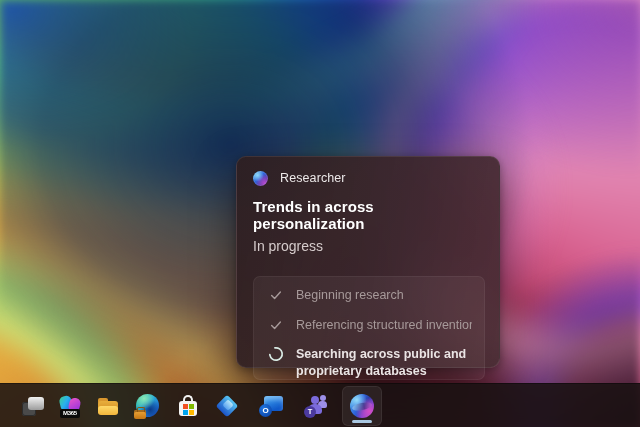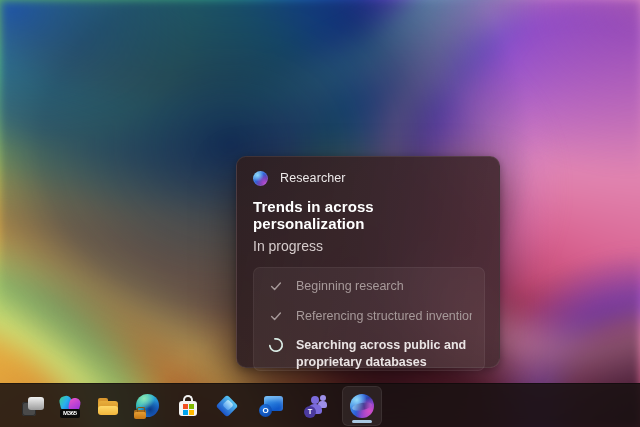--- a/index.html
+++ b/index.html
@@ -58,21 +58,21 @@
       radial-gradient(circle at 30% 28%, #8fd8f8 0%, rgba(143,216,248,0) 42%),
       radial-gradient(circle at 78% 80%, #b44ad0 0%, rgba(180,74,208,0) 55%),
       linear-gradient(135deg, #57b8f2 0%, #2e62d9 45%, #413a9e 70%, #1d1b4a 100%);
     box-shadow: inset 0 0 0 1px rgba(255,255,255,0.12);
   }
   .card-appname { font-size:12.5px; color:#ece8e8; letter-spacing:0.1px; }
   .card-title { margin-top:12px; font-size:15px; font-weight:700; color:#ffffff; letter-spacing:0.1px; }
   .card-status { margin-top:6px; font-size:14px; color:#d6cccc; }
 
   .steps-panel {
-    margin-top:13px; width:232px; height:104px;
+    margin-top:22px; width:232px; height:104px;
     background: rgba(255,240,235,0.05);
     border:1px solid rgba(255,255,255,0.055);
     border-radius:7px;
     padding:10px 12px 0 14px;
   }
   .step-row { display:flex; align-items:flex-start; gap:12px; }
   .step-row + .step-row { margin-top:13px; }
   .step-glyph { width:16px; height:16px; flex:0 0 16px; display:flex; align-items:center; justify-content:center; }
   .step-label { font-size:12.5px; line-height:1.32; white-space:nowrap; overflow:hidden; }
   .step-done .step-label { color:#a79a9a; }

